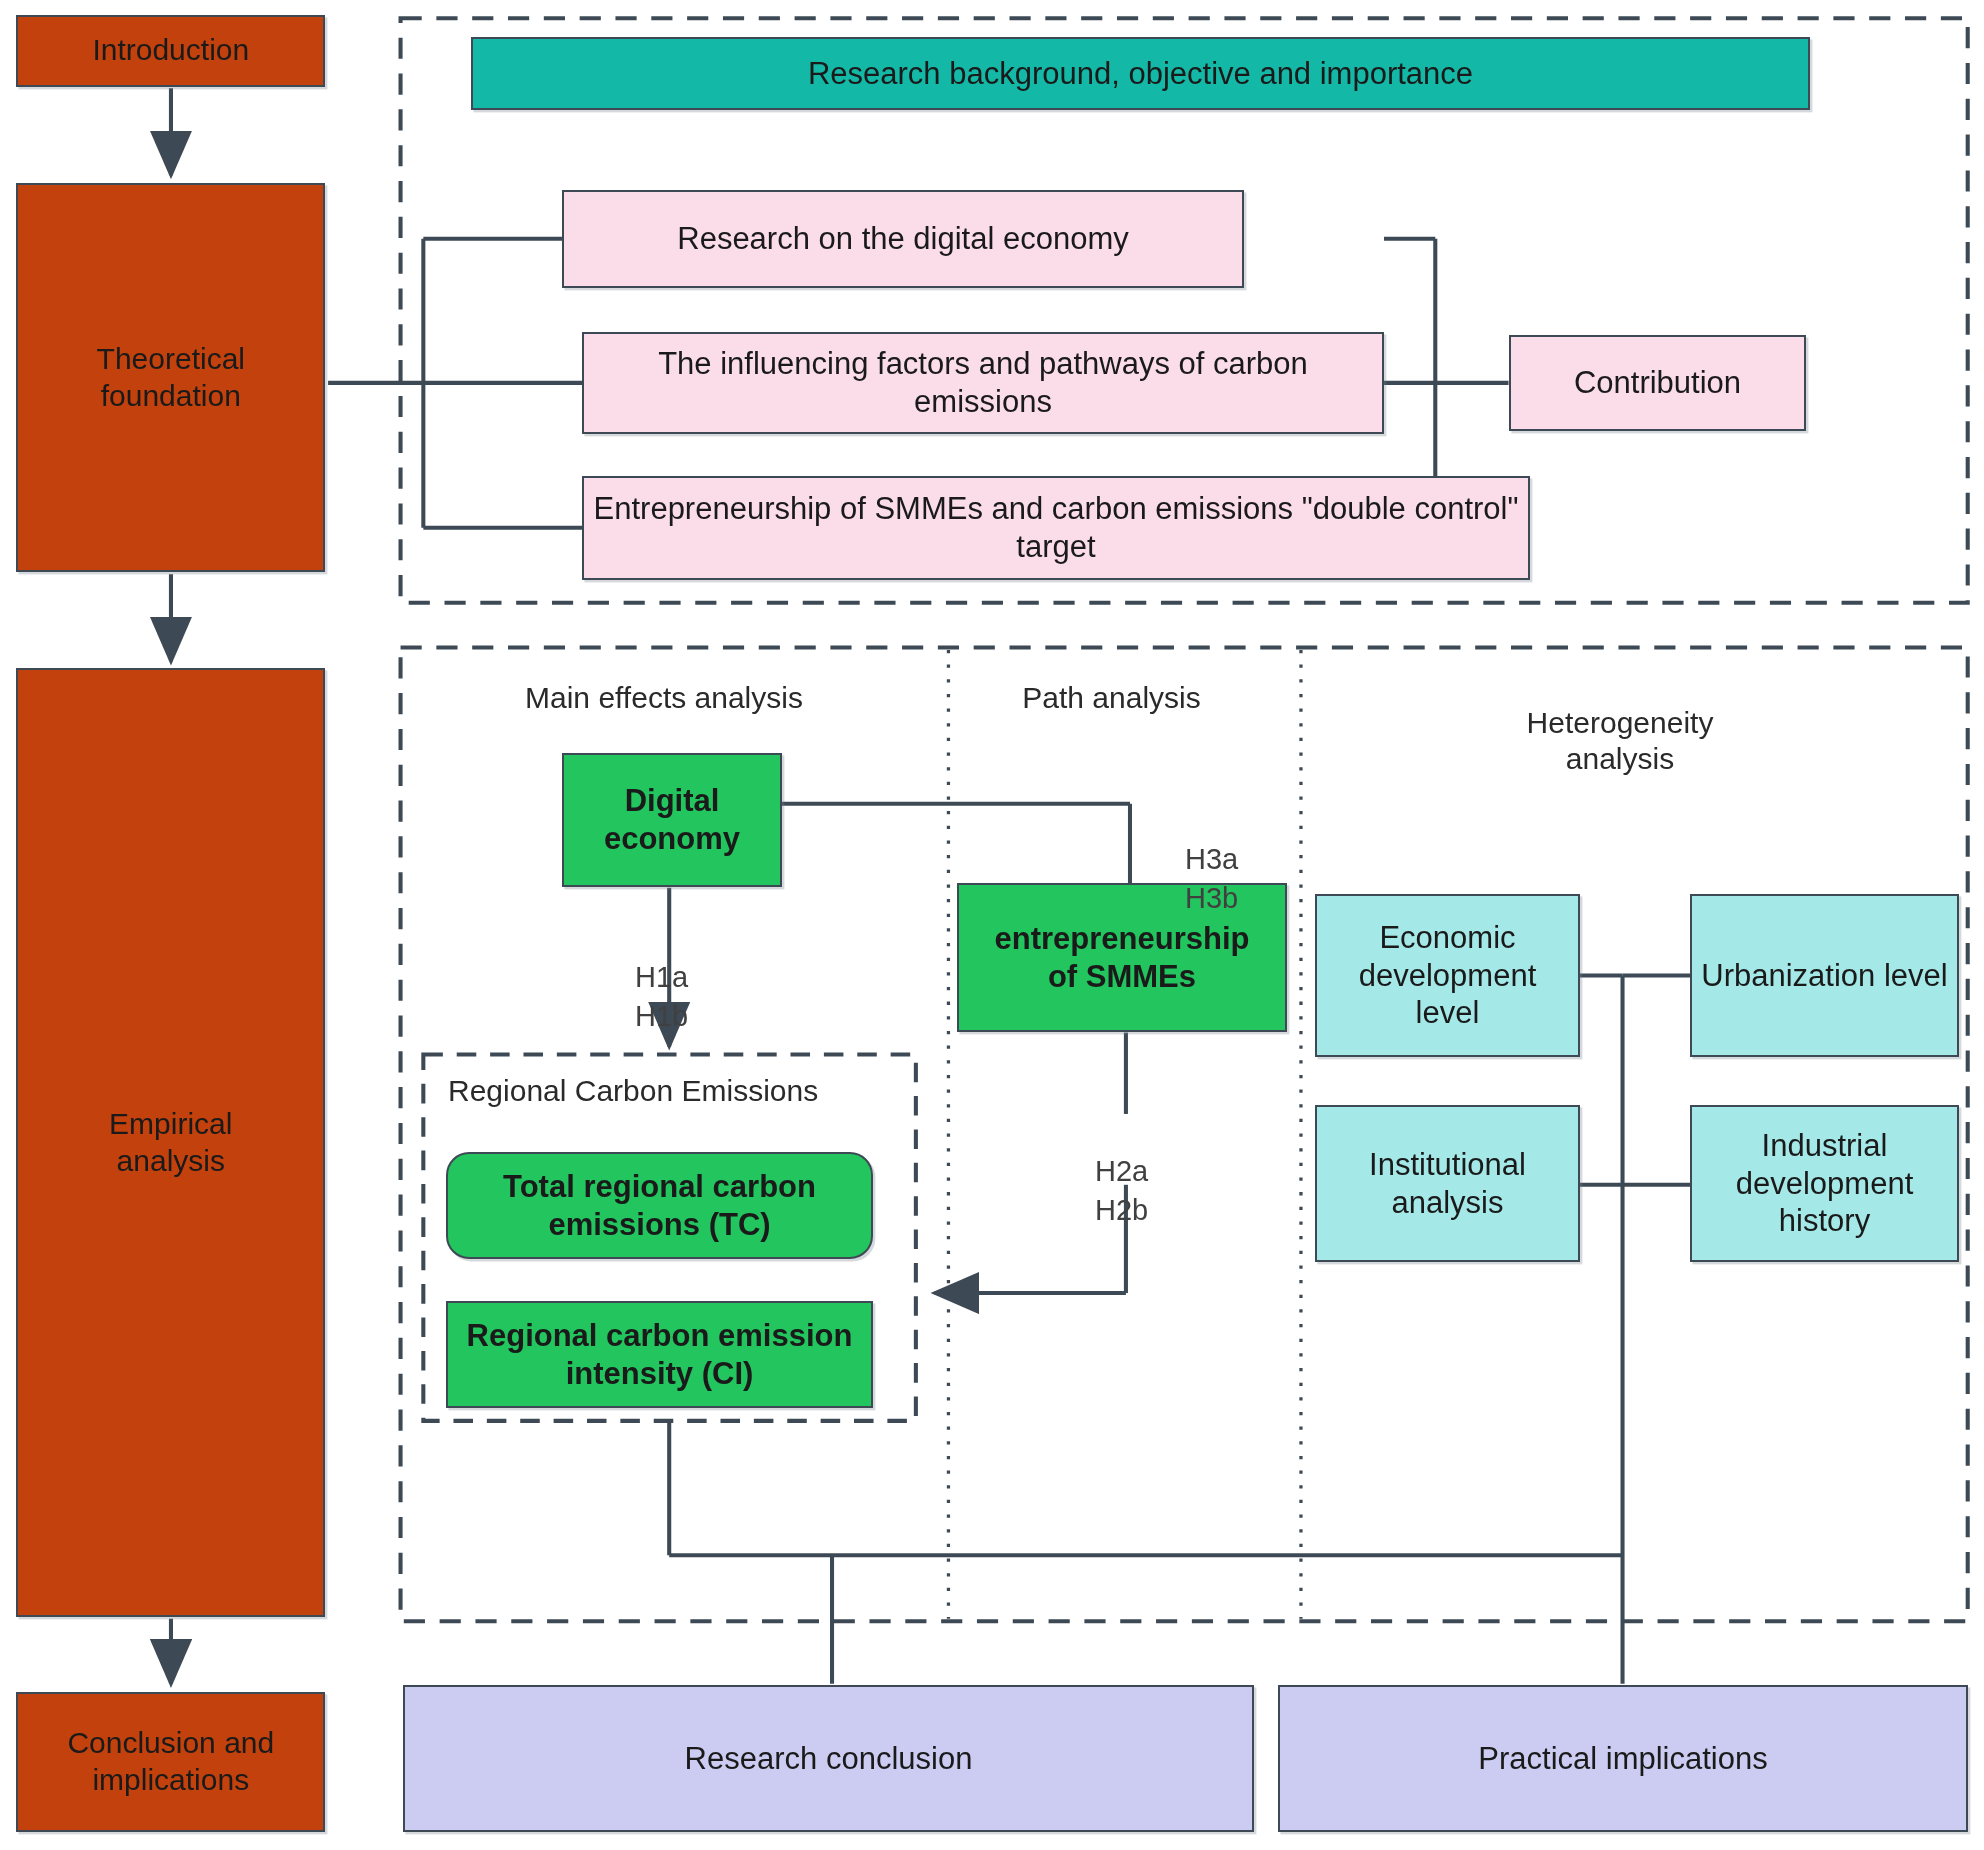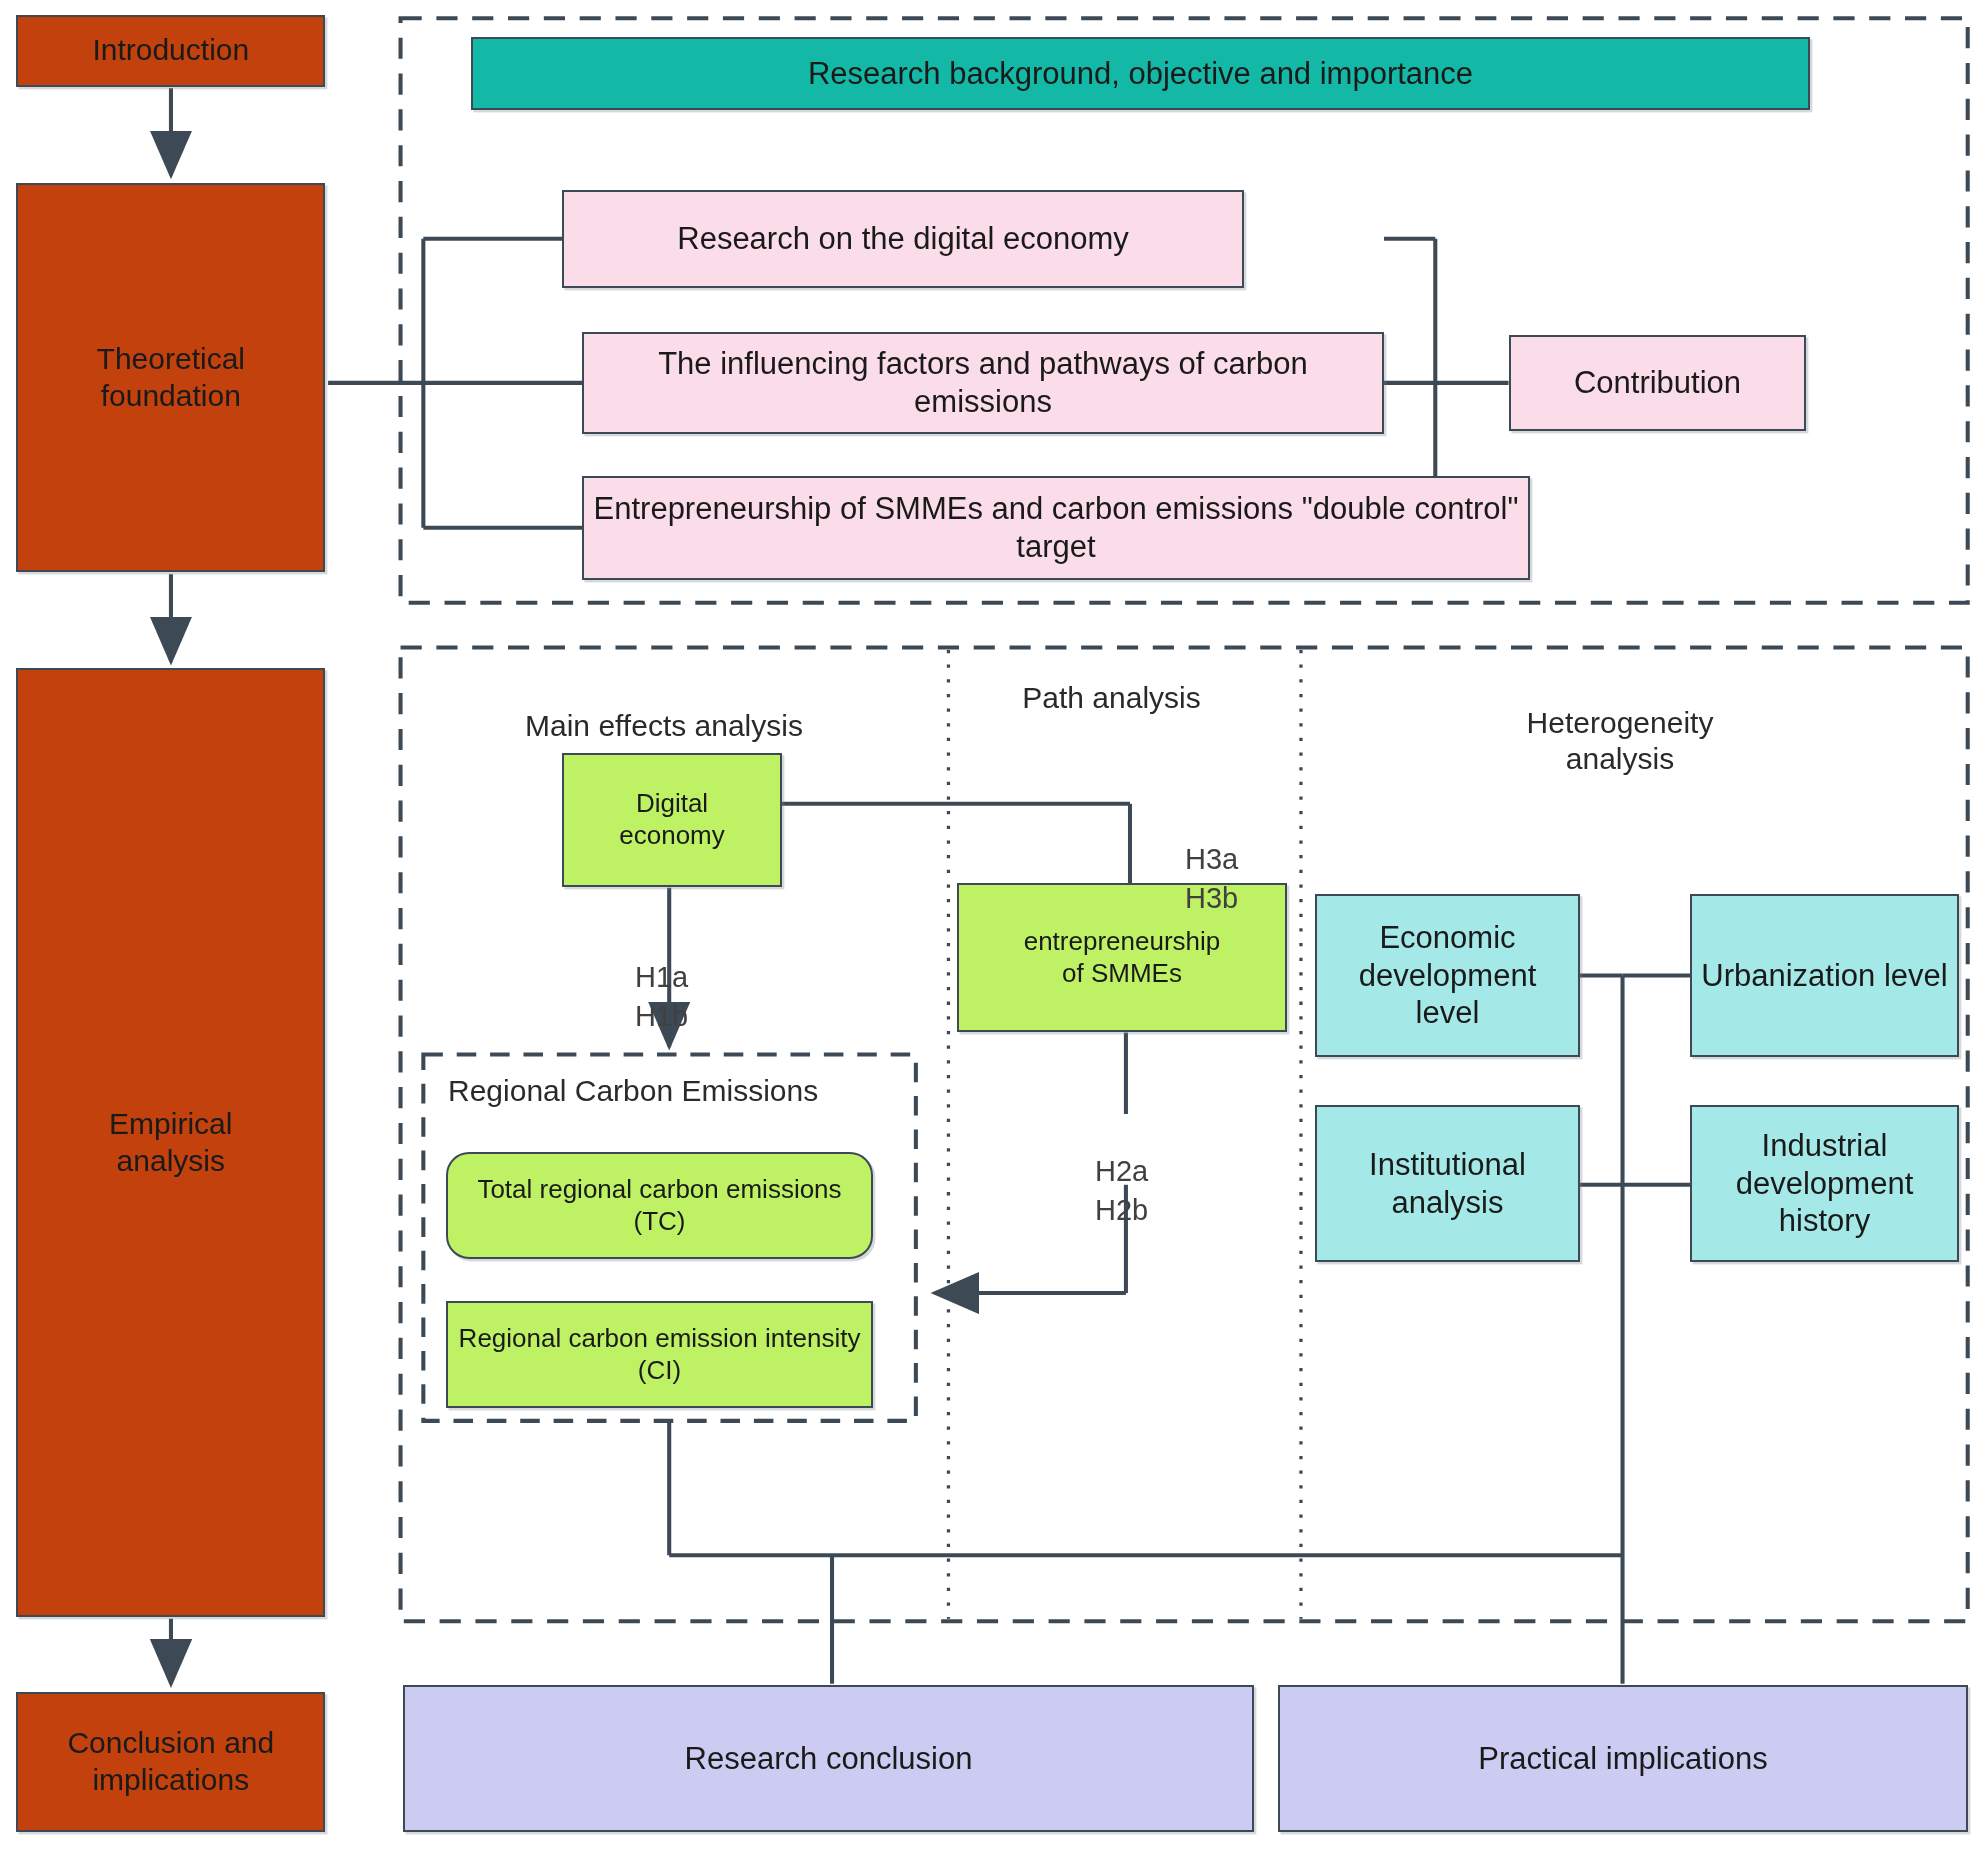--- a/index.html
+++ b/index.html
@@ -31,21 +31,21 @@
     text-align: center;
     color: #1a1a1a;
     border: 2.4px solid #3d4a55;
     box-shadow: 2.4px 2.4px 0 0 rgba(120,130,140,0.30);
     line-height: 1.22;
     padding: 3.3px 8.1px;
   }
   .stage      { background: #c2410c; font-size: 30px; }
   .neutral    { background: #14b8a6; font-size: 31px; }
   .pinklight  { background: #fbdde9; font-size: 31px; }
-  .salmon     { background: #bef264; font-size: 26px; }
+  .salmon     { background: #22c55e; font-size: 31px; font-weight: bold; }
   .cyan       { background: #a4e8e8; font-size: 31px; }
   .lavender   { background: #ccccf2; font-size: 31px; }
 
   .grouplabel {
     position: absolute;
     font-size: 30px;
     color: #2a2a2a;
     text-align: center;
     line-height: 1.22;
   }
@@ -167,21 +167,21 @@
   </div>
 
   <div class="box pinklight" style="left:582px; top:476px; width:948px; height:104px;">
     <span>Entrepreneurship of SMMEs and carbon emissions "double control" target</span>
   </div>
 
   <div class="box pinklight" style="left:1509px; top:335px; width:297px; height:96px;">
     <span>Contribution</span>
   </div>
 
-  <div class="grouplabel" style="left:489px; top:680px; width:350px;margin-top:28px;">
+  <div class="grouplabel" style="left:489px; top:680px; width:350px;">
     <span>Main effects analysis</span>
   </div>
 
   <div class="grouplabel" style="left:977px; top:680px; width:269px;">
     <span>Path analysis</span>
   </div>
 
   <div class="grouplabel" style="left:1457px; top:668px; width:326px; white-space:pre-line;">
     <span>Heterogeneity
 analysis</span>

